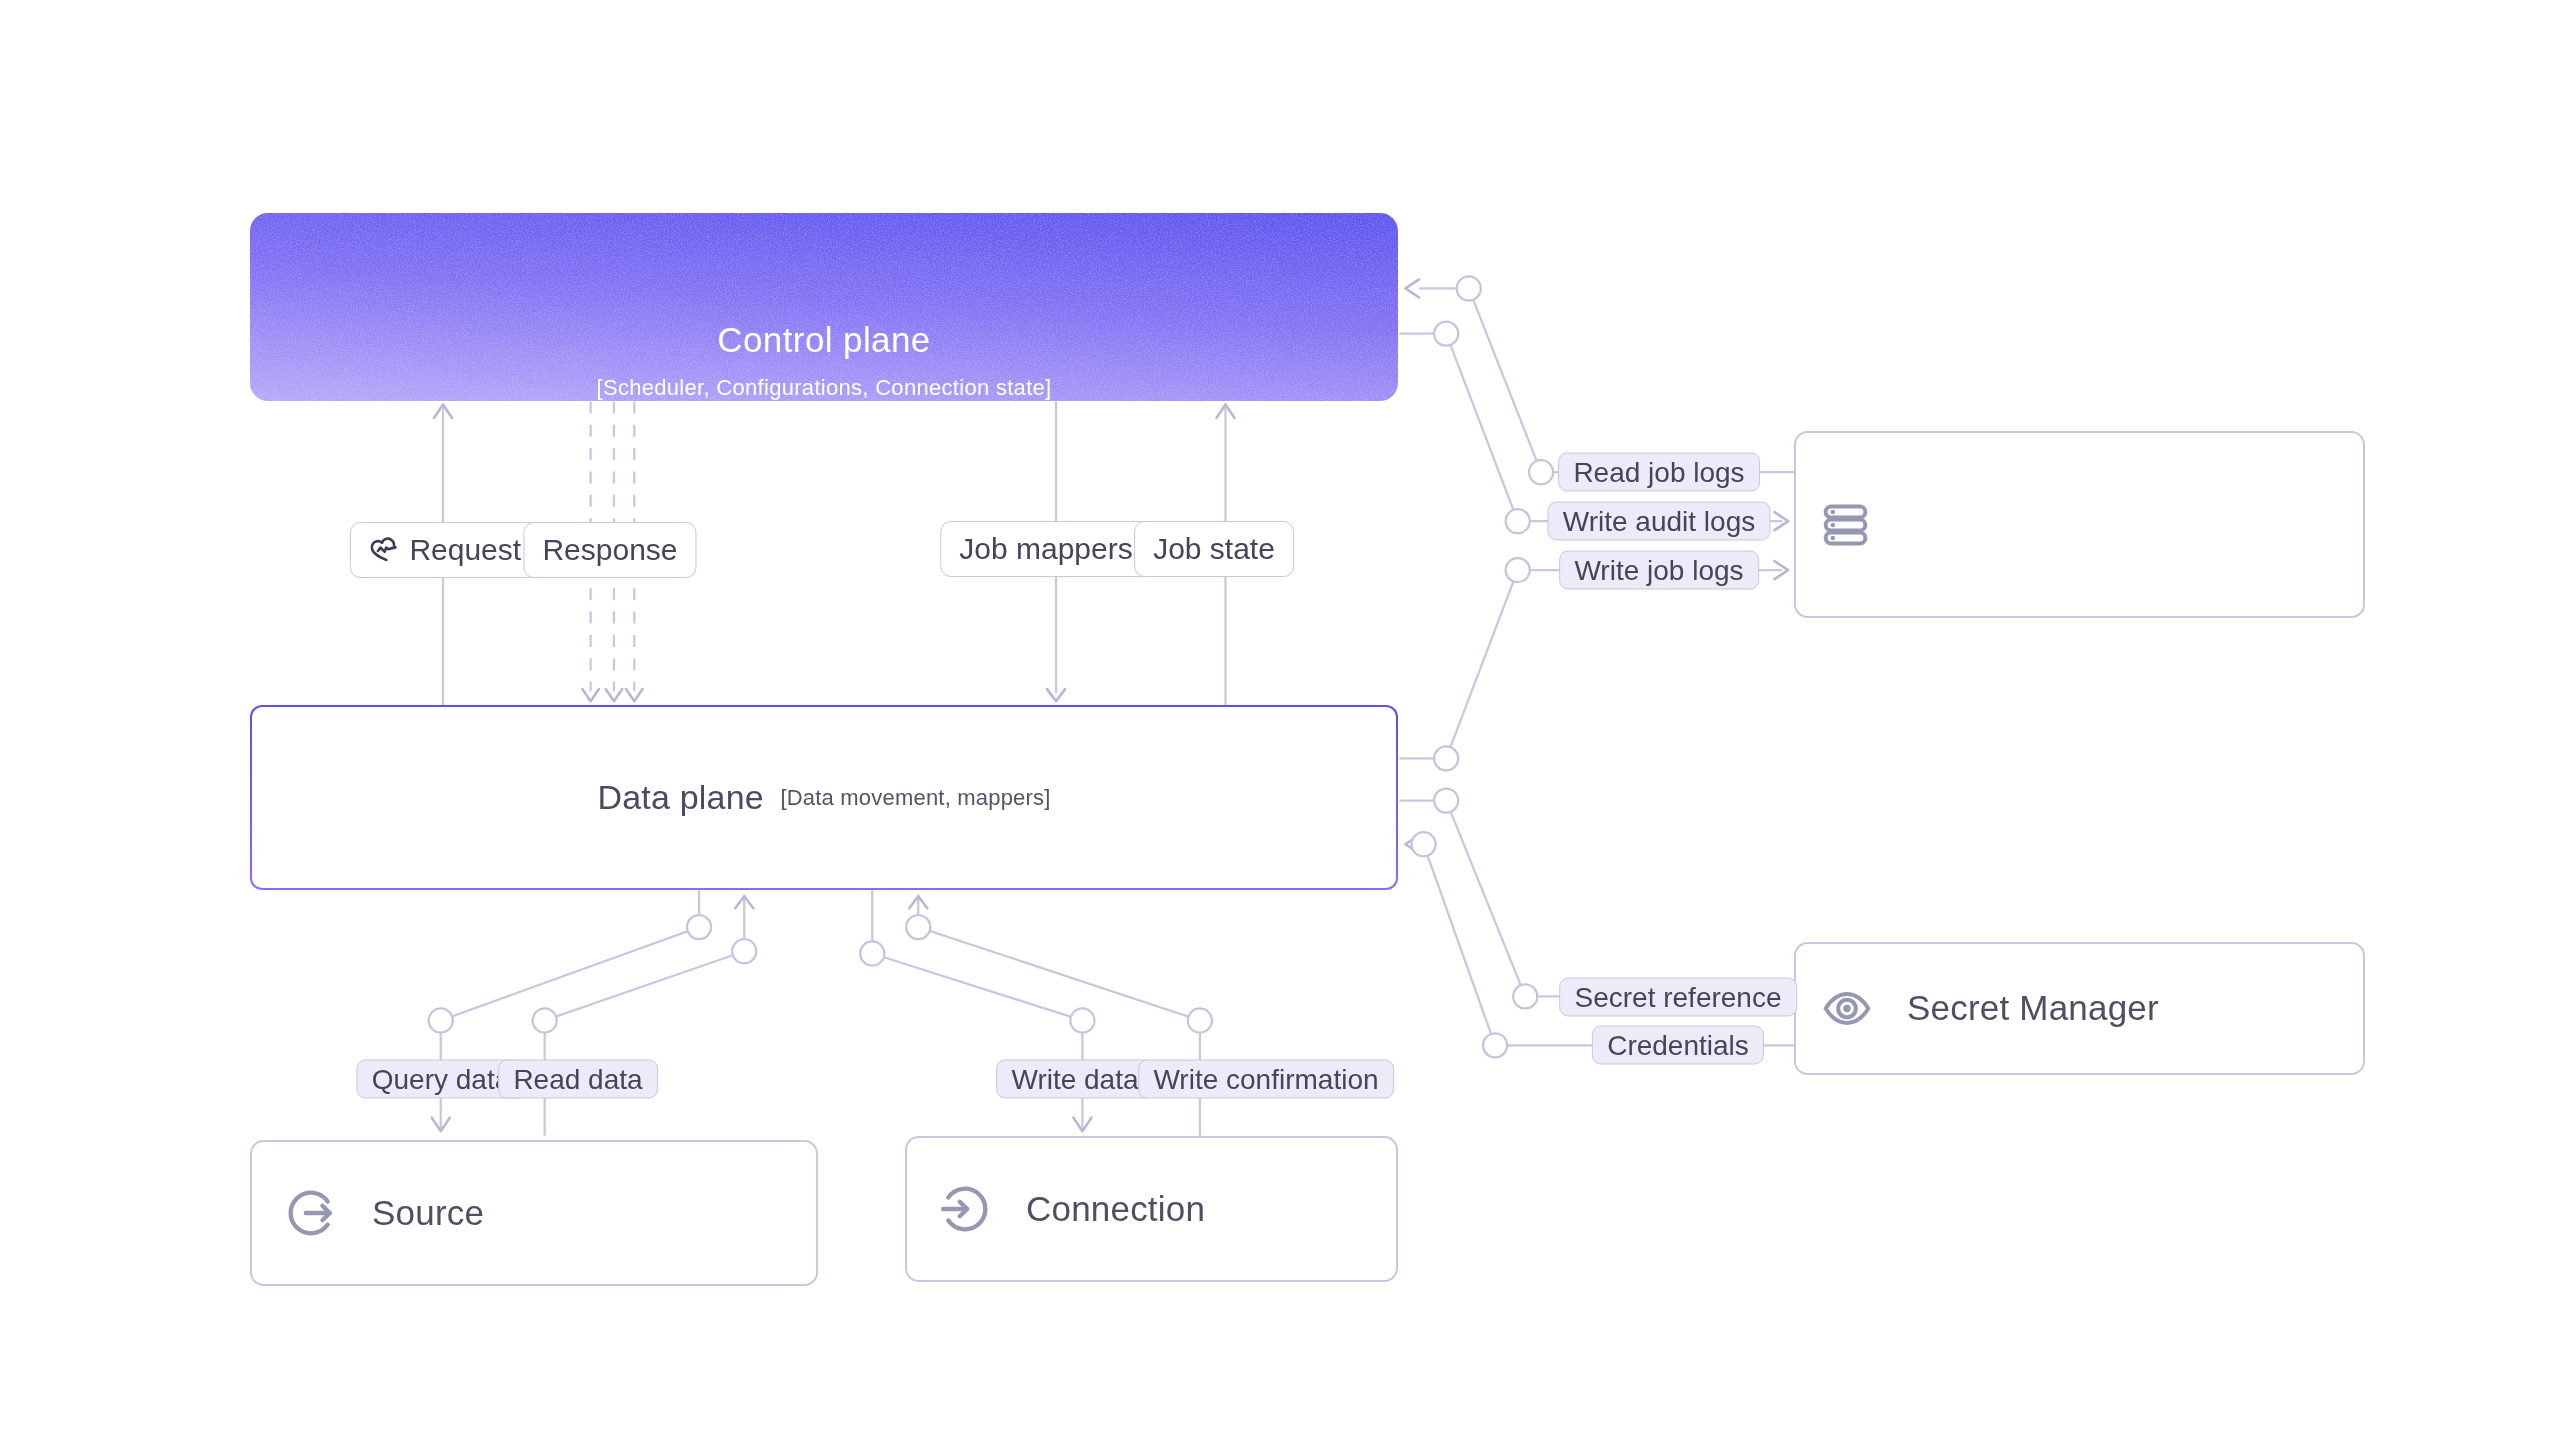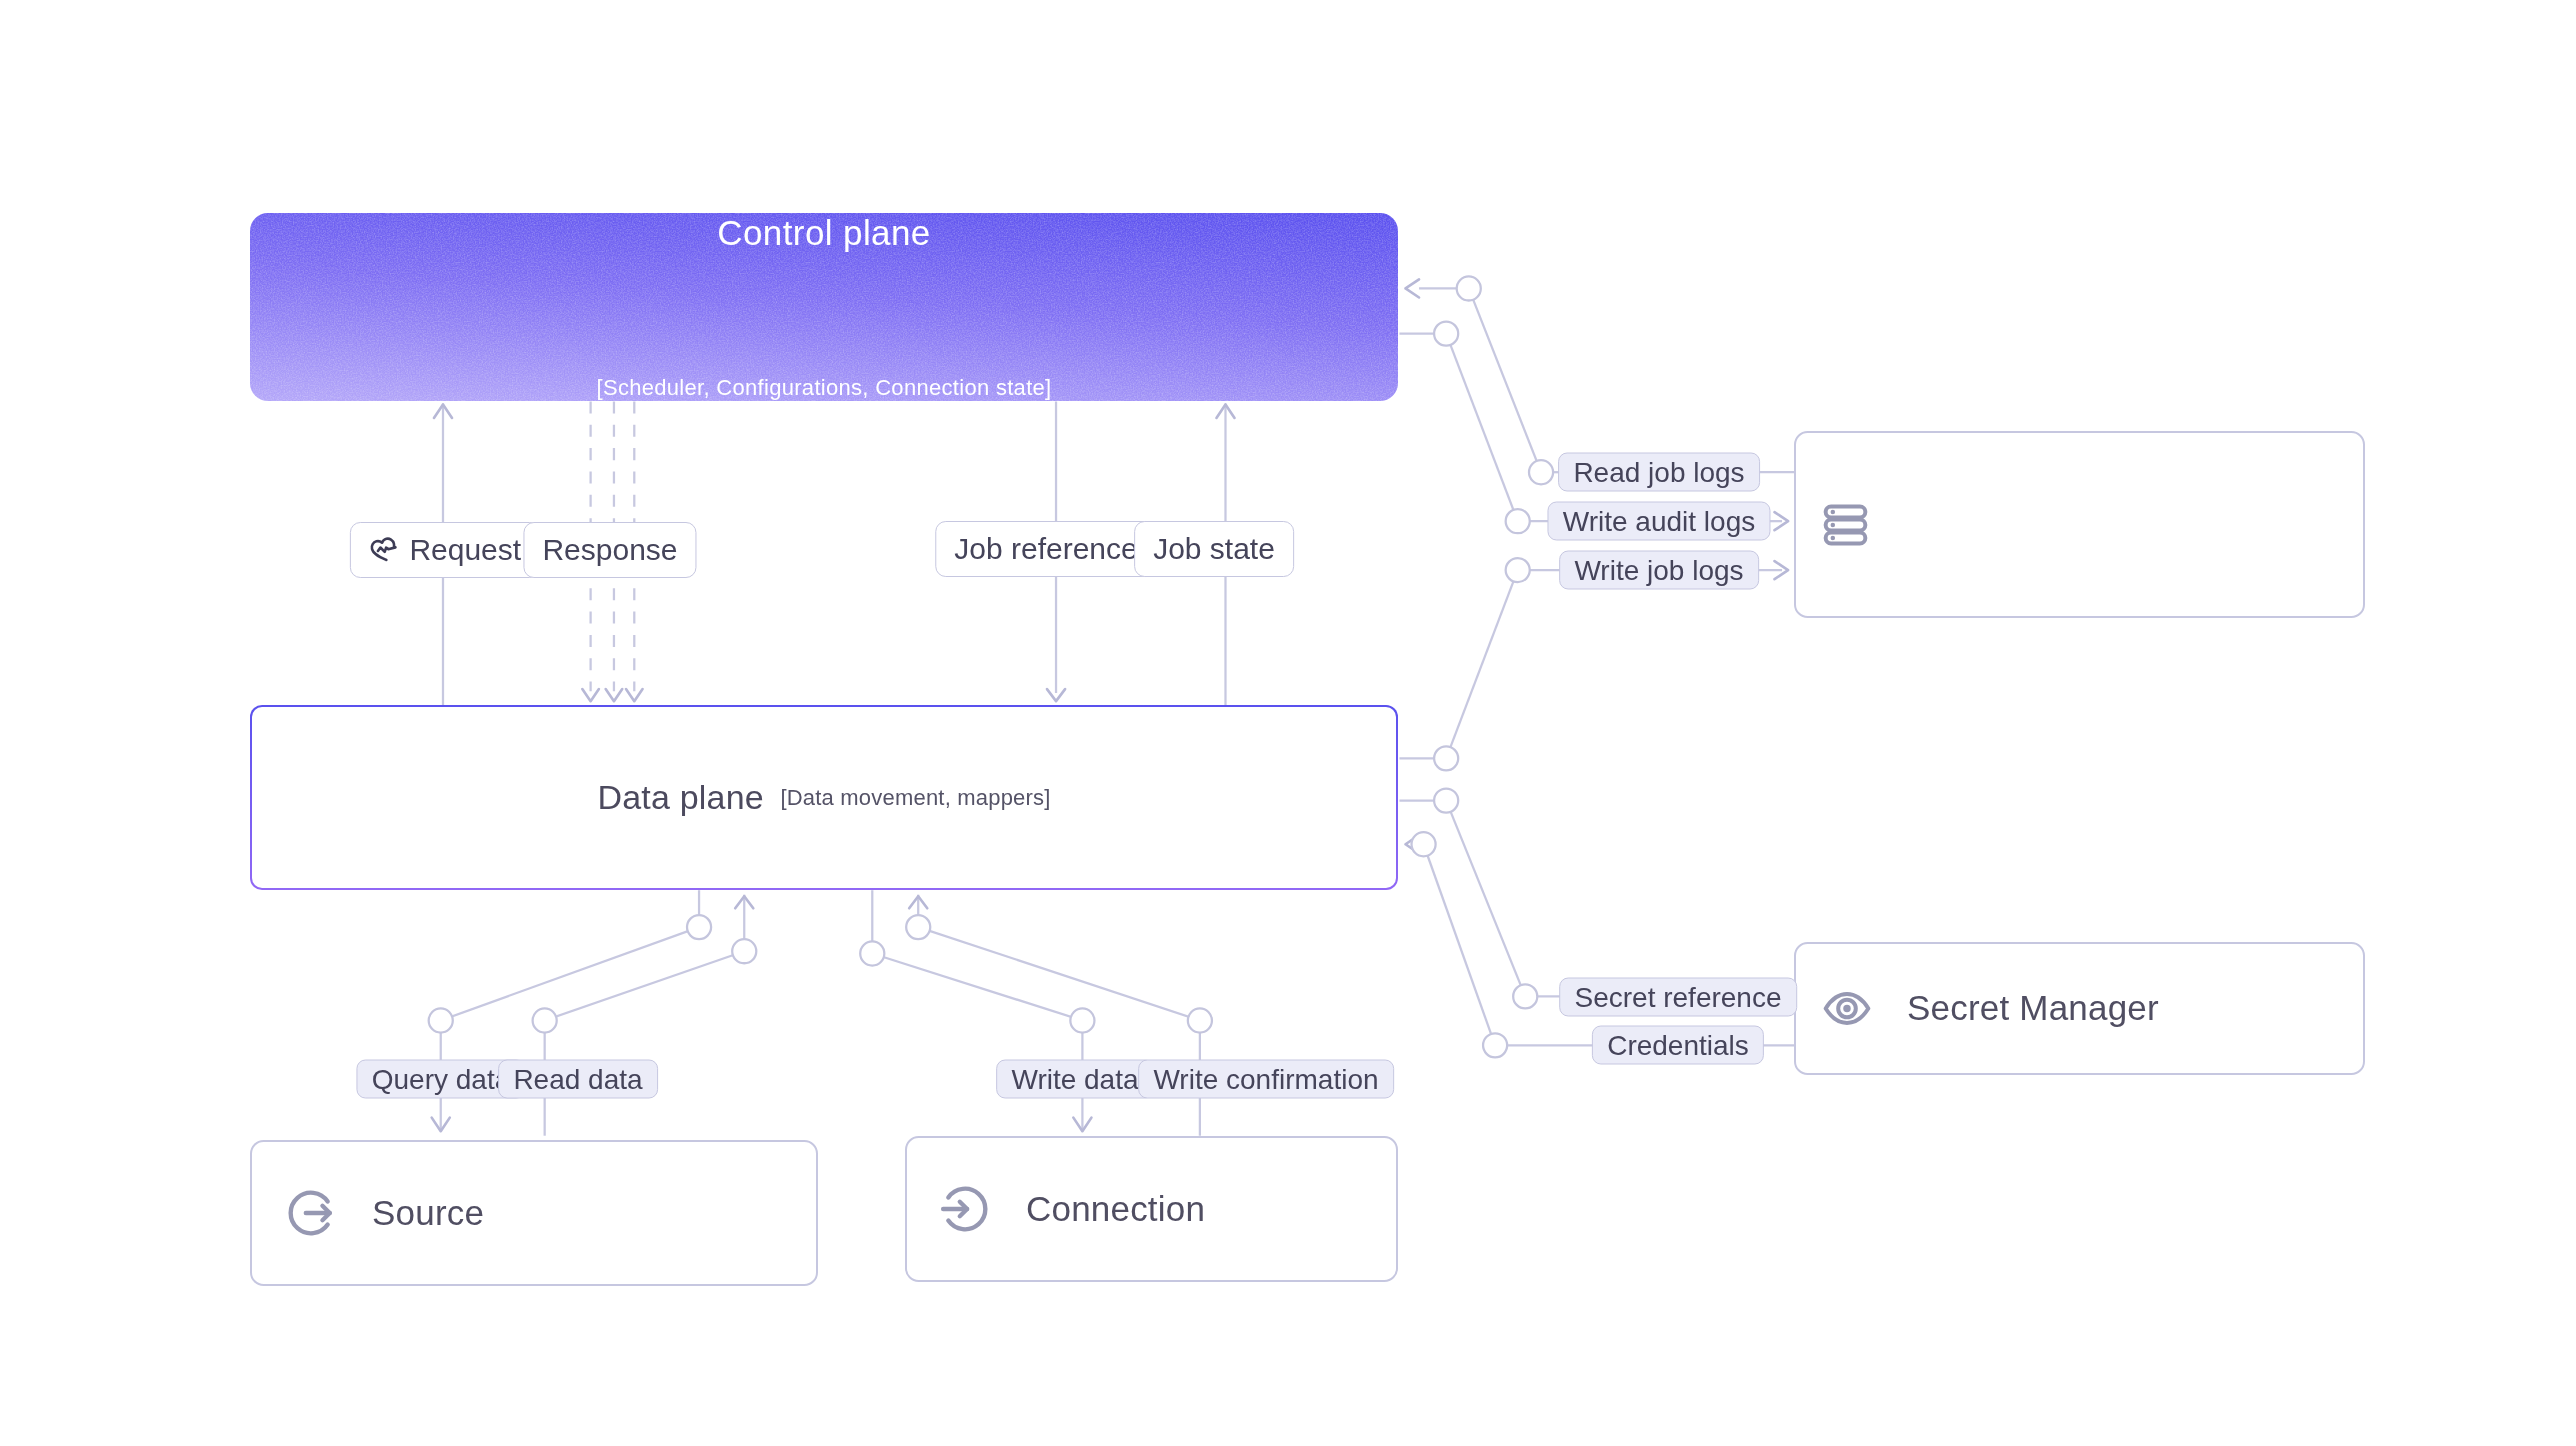--- a/index.html
+++ b/index.html
@@ -21,21 +21,21 @@
   .ah{stroke:var(--arrow);stroke-width:3.5;fill:none;stroke-linecap:round;stroke-linejoin:round}
   .dot{fill:#ffffff;stroke:var(--dot-stroke);stroke-width:3}
 
   .node{position:absolute;z-index:2;background:#ffffff;border:2.3px solid var(--node-border);border-radius:13.6px}
   .node-flex{display:flex;align-items:center}
   .node-title{font-size:35px;color:var(--title);font-weight:500;letter-spacing:0.2px;line-height:1.34}
 
   .control{
     left:250px;top:213px;width:1148px;height:188px;border:none;border-radius:18px;
     background:linear-gradient(183deg,var(--control-top) 0%,var(--control-mid) 46%,var(--control-bottom) 100%);
-    display:flex;flex-direction:column;align-items:center;justify-content:space-between;gap:15px;
+    display:flex;flex-direction:column;align-items:center;justify-content:flex-end;gap:15px;
     overflow:hidden;
   }
   .control .grain{position:absolute;inset:0;width:100%;height:100%;opacity:.38;pointer-events:none}
   .control-title{position:relative;color:#ffffff;font-size:35px;font-weight:500;letter-spacing:0.4px}
   .control-sub{position:relative;color:#ffffff;font-size:22px;font-weight:400;letter-spacing:0.3px}
 
   .data{
     left:250px;top:705px;width:1148px;height:185px;border-radius:12px;
     border:2.3px solid transparent;
     background:linear-gradient(#fff,#fff) padding-box,
@@ -243,21 +243,21 @@
       <path d="M12 20.2 C8 17 3 13.4 3 8.9 C3 5.9 5.3 3.8 7.9 3.8 C9.6 3.8 11.1 4.7 12 6 C12.9 4.7 14.4 3.8 16.1 3.8 C18.7 3.8 21 5.9 21 8.9 C21 9.7 20.85 10.45 20.6 11.1"></path>
       <path d="M7.2 11.6 L9.8 9.4 L12.3 13.6 L14.2 10.6 L15.6 12.2 L21.5 12.2"></path>
     </g>
   </svg>
   <span>Request</span>
 </div>
 <div class="chip chip-lg" style="left:610px;top:550px">
   <span>Response</span>
 </div>
 <div class="chip chip-lg" style="left:1046px;top:549px">
-  <span>Job reference</span>
+  <span>Job mappers</span>
 </div>
 <div class="chip chip-lg" style="left:1214px;top:549px">
   <span>Job state</span>
 </div>
 
 <div class="chip chip-sm" style="left:1659px;top:472px">
   <span>Read job logs</span>
 </div>
 <div class="chip chip-sm" style="left:1659px;top:521px">
   <span>Write audit logs</span>

